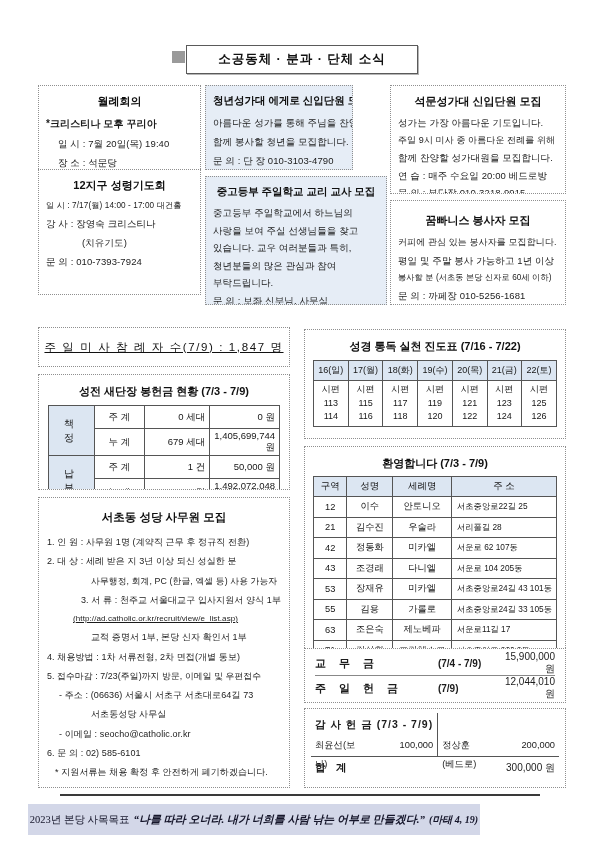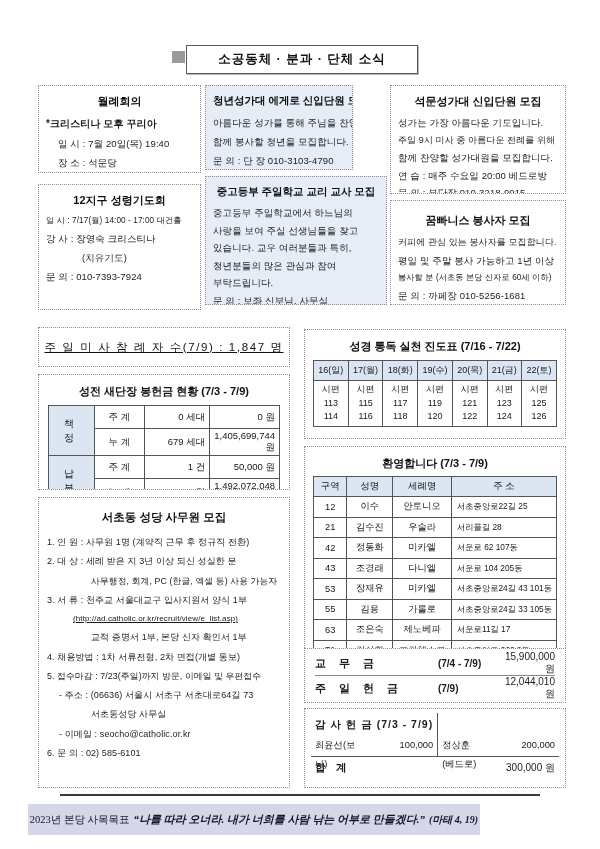--- a/index.html
+++ b/index.html
@@ -79,21 +79,21 @@
   <span class="hdr-title">소공동체 · 분과 · 단체 소식</span>
 </div>
 
 <div class="abs box" style="left:38px;top:85px;width:163px;height:88px;">
   <div class="box-title">월례회의</div>
   <div class="line bold">*크리스티나 모후 꾸리아</div>
   <div class="line ind1">일 시 : 7월 20일(목) 19:40</div>
   <div class="line ind1">장 소 : 석문당</div>
 </div>
 
-<div class="abs box" style="left:38px;top:184px;width:163px;height:126px;">
+<div class="abs box" style="left:38px;top:169px;width:163px;height:126px;">
   <div class="box-title">12지구 성령기도회</div>
   <div class="line fit">일 시 : 7/17(월) 14:00 - 17:00 대건홀</div>
   <div class="line">강 사 : 장영숙 크리스티나</div>
   <div class="line ind2">(치유기도)</div>
   <div class="line">문 의 : 010-7393-7924</div>
 </div>
 
 <div class="abs box blue" style="left:205px;top:85px;width:148px;height:85px;">
   <div class="box-title" style="font-size:10.5px;">청년성가대 에게로 신입단원 모집</div>
   <div class="line">아름다운 성가를 통해 주님을 찬양하고</div>
@@ -160,29 +160,30 @@
     </tr>
   </tbody>
     </table>
 </div>
 
 <div class="abs box" style="left:38px;top:497px;width:252px;height:291px;padding:8px 8px;">
   <div class="box-title" style="font-size:11.5px;margin:4px 0 8px;">서초동 성당 사무원 모집</div>
   <div class="line" style="font-size:9px;line-height:2.15;">1. 인 원 : 사무원 1명 (계약직 근무 후 정규직 전환)</div>
   <div class="line" style="font-size:9px;line-height:2.15;">2. 대 상 : 세례 받은 지 3년 이상 되신 성실한 분</div>
   <div class="line ind3" style="font-size:8.8px;line-height:2.15;">사무행정, 회계, PC (한글, 엑셀 등) 사용 가능자</div>
-  <div class="line" style="font-size:9px;line-height:2.15;">3. 서 류 : 천주교 서울대교구 입사지원서 양식 1부</div>
+  <div class="line" style="font-size:9px;line-height:2.15;text-align:right;">3. 서 류 : 천주교 서울대교구 입사지원서 양식 1부</div>
   <div class="line url" style="line-height:2.3;padding-left:26px;">(http://ad.catholic.or.kr/recruit/view/e_list.asp)</div>
   <div class="line ind3" style="font-size:9px;line-height:2.15;">교적 증명서 1부, 본당 신자 확인서 1부</div>
   <div class="line" style="font-size:9px;line-height:2.15;">4. 채용방법 : 1차 서류전형, 2차 면접(개별 통보)</div>
   <div class="line" style="font-size:8.8px;line-height:2.15;">5. 접수마감 : 7/23(주일)까지 방문, 이메일 및 우편접수</div>
   <div class="line ind1" style="font-size:9px;line-height:2.15;">- 주소 : (06636) 서울시 서초구 서초대로64길 73</div>
   <div class="line ind3" style="font-size:9px;line-height:2.15;">서초동성당 사무실</div>
   <div class="line ind1" style="font-size:9px;line-height:2.15;">- 이메일 : seocho@catholic.or.kr</div>
   <div class="line" style="font-size:9px;line-height:2.15;">6. 문 의 : 02) 585-6101</div>
+  <div class="line" style="font-size:9px;line-height:2.15;padding-left:8px;">* 지원서류는 채용 확정 후 안전하게 폐기하겠습니다.</div>
 </div>
 
 <div class="abs box" style="left:304px;top:329px;width:262px;height:110px;padding:7px 8px;">
   <div class="box-title" style="font-size:11px;margin-bottom:6px;">성경 통독 실천 진도표 (7/16 - 7/22)</div>
   <table class="tbl bib-tbl">
     <tbody>
         <tr>
       <th>16(일)</th>
       <th>17(월)</th>
       <th>18(화)</th>

